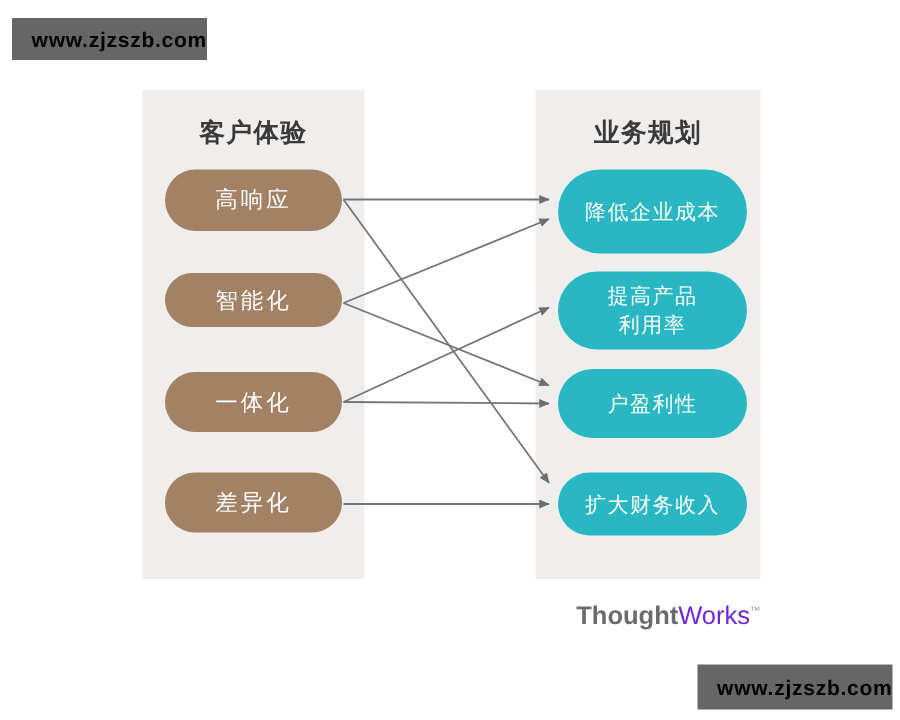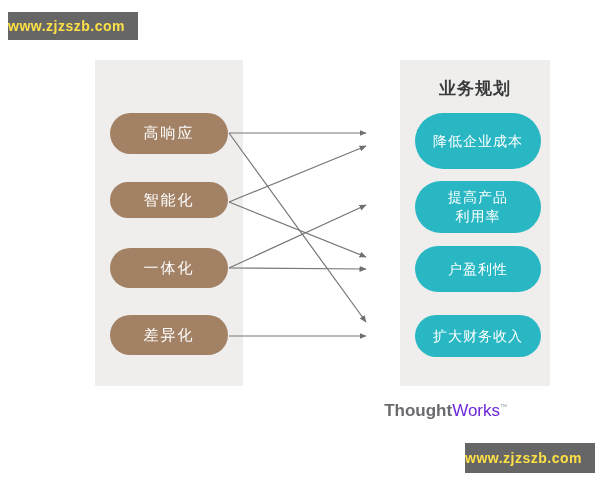--- a/index.html
+++ b/index.html
@@ -9,29 +9,29 @@
     --arrow:#767676;
     --wm-bg:#666666;
   }
   *{margin:0;padding:0;box-sizing:border-box;}
   html,body{background:#ffffff;}
   .canvas{
     position:relative;width:600px;height:480px;background:#ffffff;overflow:hidden;
     font-family:"Liberation Sans","DejaVu Sans",sans-serif;
   }
   .wm{
-    position:absolute;background:var(--wm-bg);color:#fde047;
+    position:absolute;background:var(--wm-bg);color:#000000;
     font-weight:bold;font-size:14px;letter-spacing:.5px;
-    display:flex;align-items:center;justify-content:flex-start;
+    display:flex;align-items:center;justify-content:flex-end;
   }
   .wm.tl{left:8px;top:12px;width:130px;height:28px;}
   .wm.br{left:465px;top:443px;width:130px;height:30px;}
   .panel{position:absolute;top:60px;height:326px;background:var(--panel);}
   .panel.left{left:95px;width:148px;}
-  .panel.right{left:357px;width:150px;margin-left:43px;}
+  .panel.right{left:357px;width:150px;}
   .panel-title{
     position:absolute;top:17px;left:0;width:100%;text-align:center;
     font-weight:bold;font-size:17px;color:#3a3a3a;letter-spacing:1px;
   }
   .pill{
     position:absolute;border-radius:999px;color:#ffffff;
     display:flex;flex-direction:column;align-items:center;justify-content:center;
     text-align:center;
   }
   .pill.l{left:15px;width:118px;background:var(--left-pill);font-size:15px;letter-spacing:2px;}
@@ -57,20 +57,21 @@
 </head>
 <body>
 
 <div class="canvas">
 
   <div class="wm tl">
     <span>www.zjzszb.com</span>
   </div>
 
   <div class="panel left">
+    <div class="panel-title">客户体验</div>
     <div class="pill l lp0">
       <span class="line">高响应</span>
     </div>
     <div class="pill l lp1">
       <span class="line">智能化</span>
     </div>
     <div class="pill l lp2">
       <span class="line">一体化</span>
     </div>
     <div class="pill l lp3">

